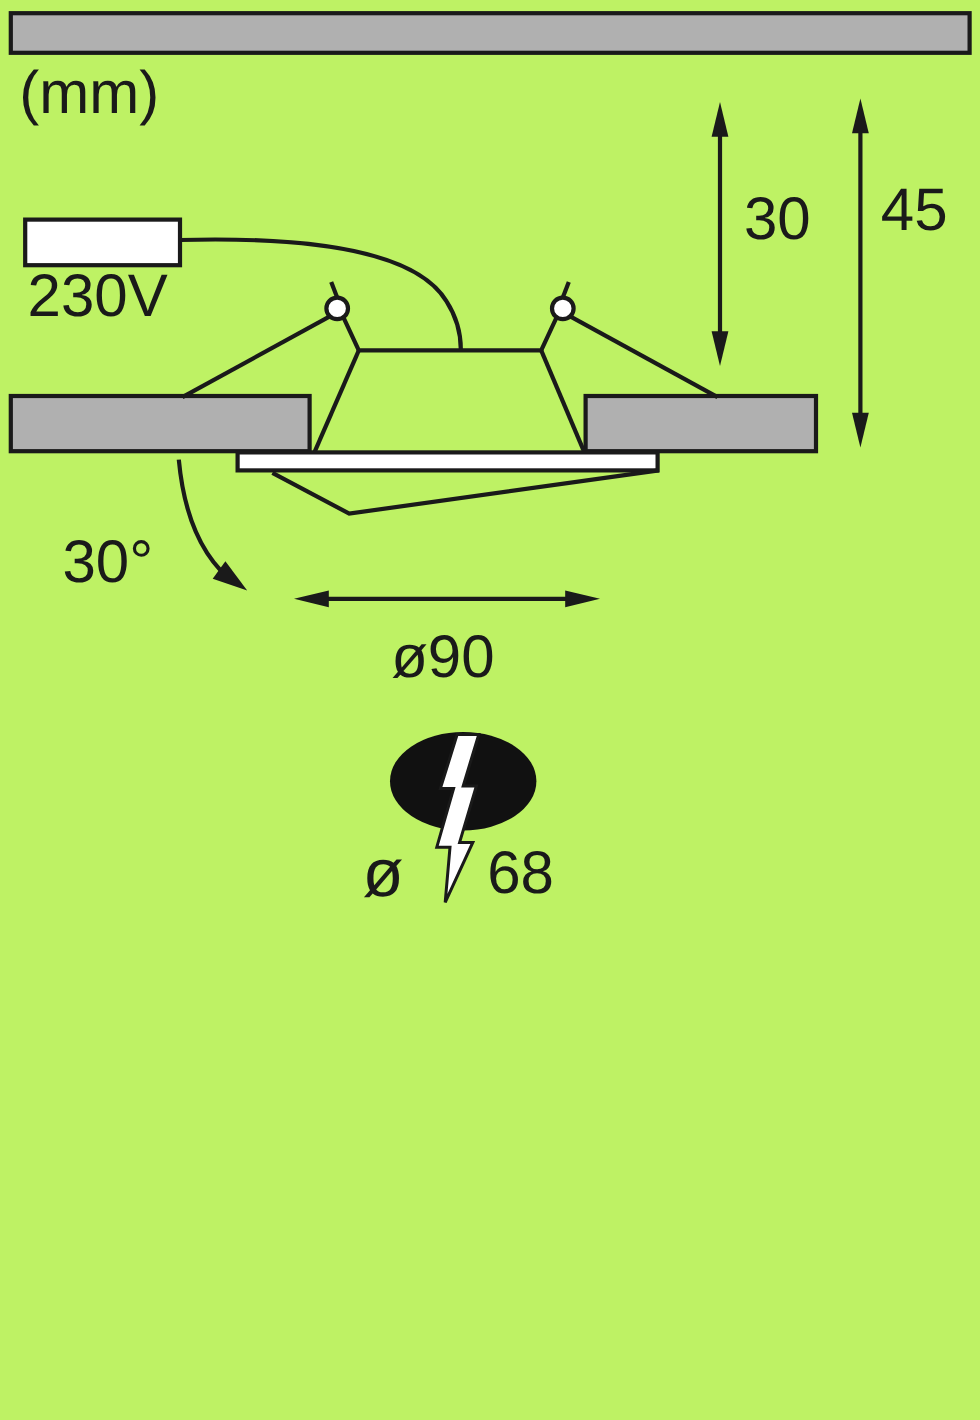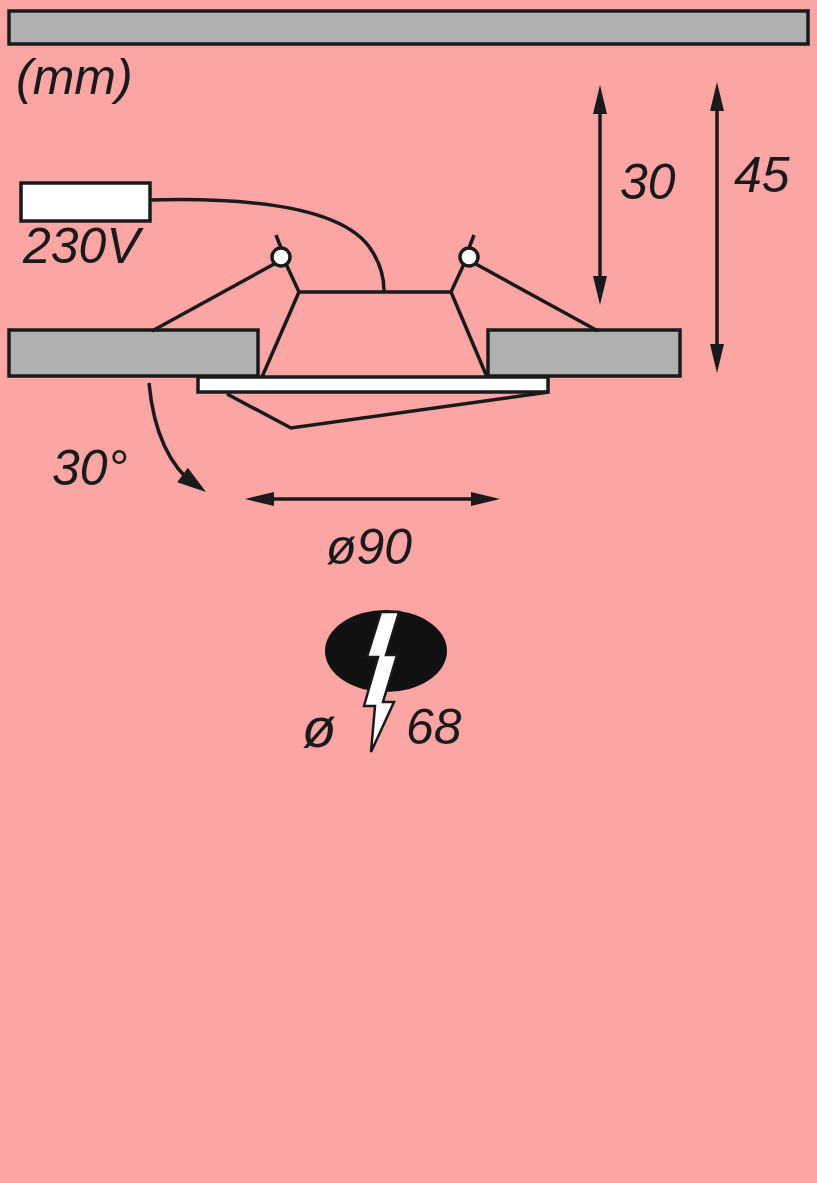--- a/index.html
+++ b/index.html
@@ -7,22 +7,21 @@
     padding: 0;
     background: #ffffff;
     width: 817px;
     height: 1183px;
     overflow: hidden;
   }
   .canvas {
     position: relative;
     width: 817px;
     height: 1183px;
-    background: #fca5a5;
-    font-style: italic;
+    background: #bef264;
   }
   svg text {
     font-family: "Liberation Sans", "DejaVu Sans", sans-serif;
     fill: #1a1a1a;
   }
   .lbl { font-size: 50px; }
   .lbl-big { font-size: 56px; }
   .ln {
     fill: none;
     stroke: #1a1a1a;

